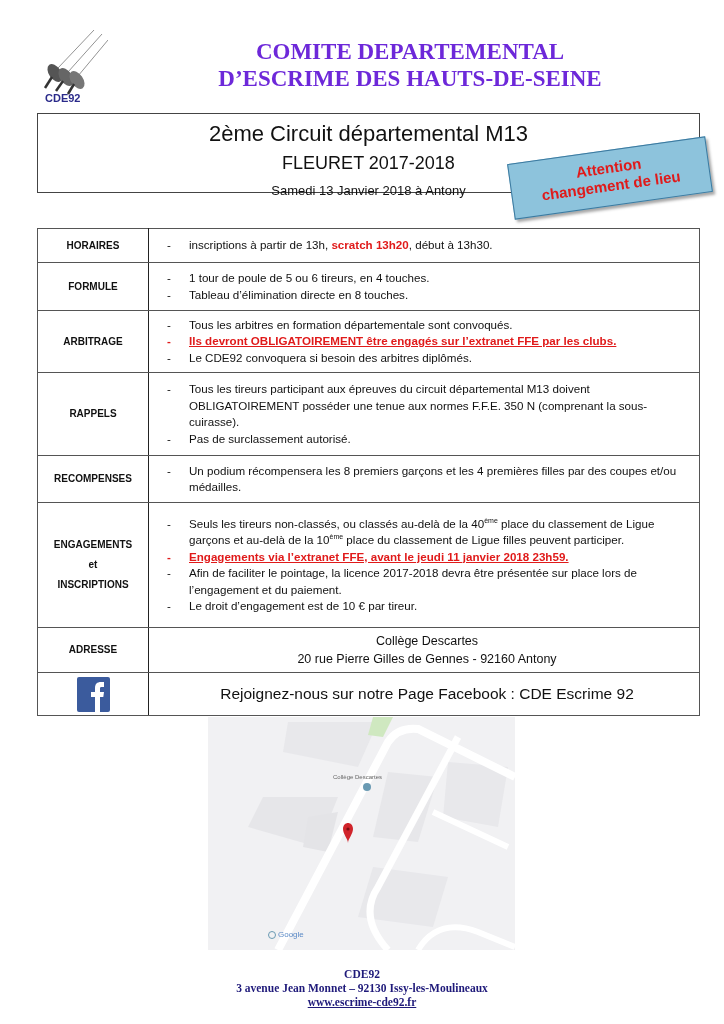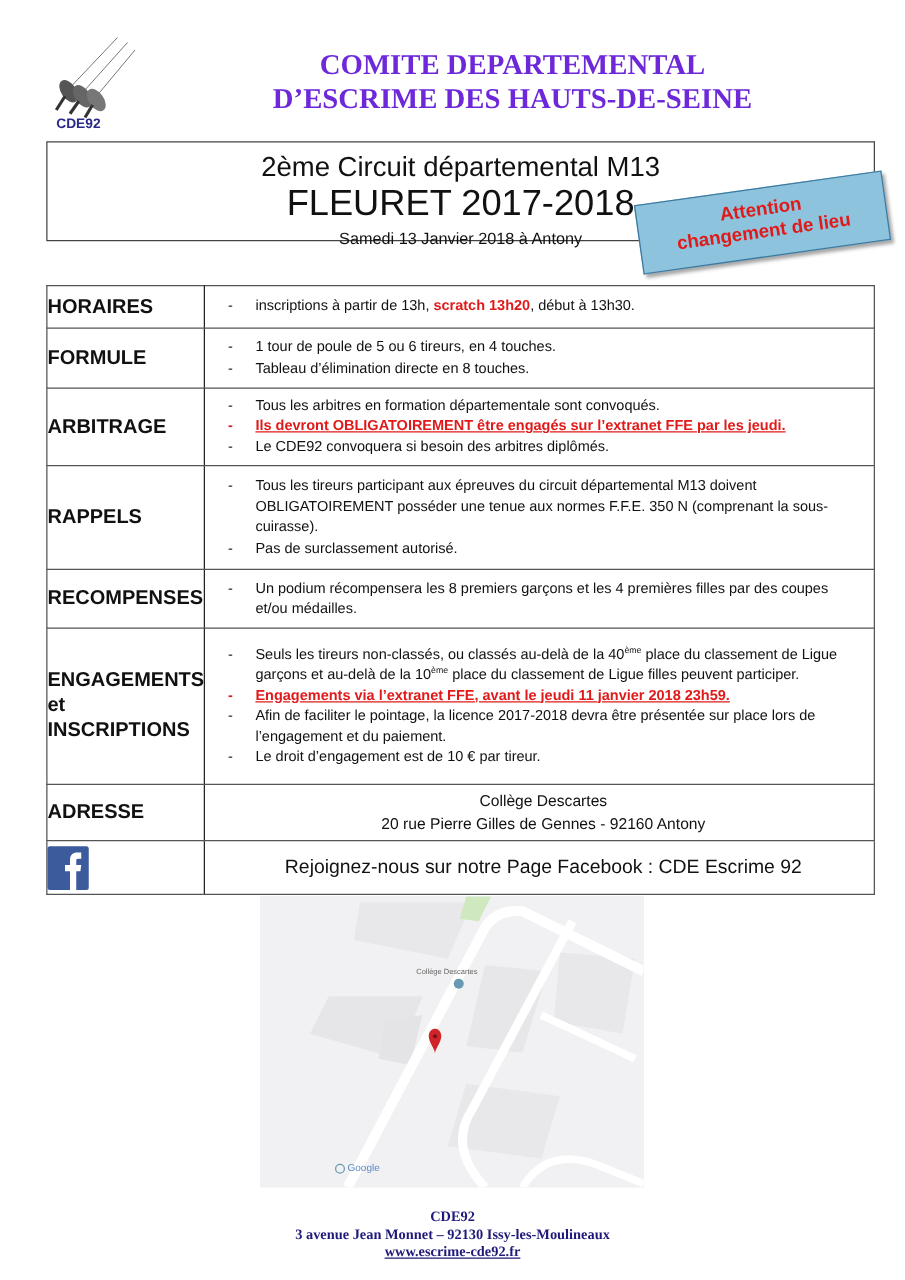--- a/index.html
+++ b/index.html
@@ -11,38 +11,38 @@
     position: absolute; left: 160px; top: 38px; width: 500px; text-align: center;
     font-family: "Liberation Serif", "DejaVu Serif", serif; font-weight: bold;
     color: #6d28d9; font-size: 23px; line-height: 27px;
   }
 
   .event-box {
     position: absolute; left: 37px; top: 113px; width: 663px; height: 80px;
     border: 1.5px solid #444; text-align: center;
   }
   .event-box .l1 { font-size: 22px; line-height: 28px; margin-top: 6px; }
-  .event-box .l2 { font-size: 29px; line-height: 30px; }
+  .event-box .l2 { font-size: 18px; line-height: 30px; }
   .event-box .l3 { font-size: 13px; line-height: 26px; }
 
   .sticker {
     position: absolute; left: 510px; top: 150px; width: 200px; height: 56px;
     background: #8dc3dc; border: 1.5px solid #3c7aa0;
     transform: rotate(-8deg); transform-origin: center;
     box-shadow: 2px 3px 3px rgba(0,0,0,0.35);
     color: #e01a1a; font-weight: bold; text-align: center; font-size: 15px; line-height: 18px;
     padding-top: 8px;
   }
 
   .info-table {
     position: absolute; left: 37px; top: 228px; width: 663px;
     border-collapse: collapse; font-size: 11.6px;
   }
   .info-table td { border: 1.3px solid #555; vertical-align: middle; }
-  .info-table td.lbl { width: 111px; text-align: left; font-weight: bold; font-size: 16px; line-height: 20px; border-right: 1.5px solid #222; }
+  .info-table td.lbl { width: 111px; text-align: center; font-weight: bold; font-size: 10px; line-height: 20px; border-right: 1.5px solid #222; }
   .info-table td.content { padding: 4px 8px 4px 14px; line-height: 16.5px; }
   .info-table ul { list-style: none; }
   .info-table li { position: relative; padding-left: 26px; }
   .info-table li::before { content: "-"; position: absolute; left: 4px; }
   .red { color: #e01a1a; font-weight: bold; }
   .red-u { color: #e01a1a; font-weight: bold; text-decoration: underline; }
   sup { font-size: 7px; vertical-align: super; line-height: 0; }
   .center { text-align: center; }
   .fb-text { text-align: center; font-size: 15.5px; }
   .fb-icon {
@@ -113,21 +113,21 @@
         <li>1 tour de poule de 5 ou 6 tireurs, en 4 touches.</li>
         <li>Tableau d’élimination directe en 8 touches.</li>
       </ul>
     </td>
   </tr>
   <tr style="height:62px">
     <td class="lbl">ARBITRAGE</td>
     <td class="content">
       <ul>
         <li>Tous les arbitres en formation départementale sont convoqués.</li>
-        <li class="red-u">Ils devront OBLIGATOIREMENT être engagés sur l’extranet FFE par les jeudi.</li>
+        <li class="red-u">Ils devront OBLIGATOIREMENT être engagés sur l’extranet FFE par les clubs.</li>
         <li>Le CDE92 convoquera si besoin des arbitres diplômés.</li>
       </ul>
     </td>
   </tr>
   <tr style="height:83px">
     <td class="lbl">RAPPELS</td>
     <td class="content">
       <ul>
         <li>Tous les tireurs participant aux épreuves du circuit départemental M13 doivent OBLIGATOIREMENT posséder une tenue aux normes F.F.E. 350 N (comprenant la sous-cuirasse).</li>
         <li>Pas de surclassement autorisé.</li>

